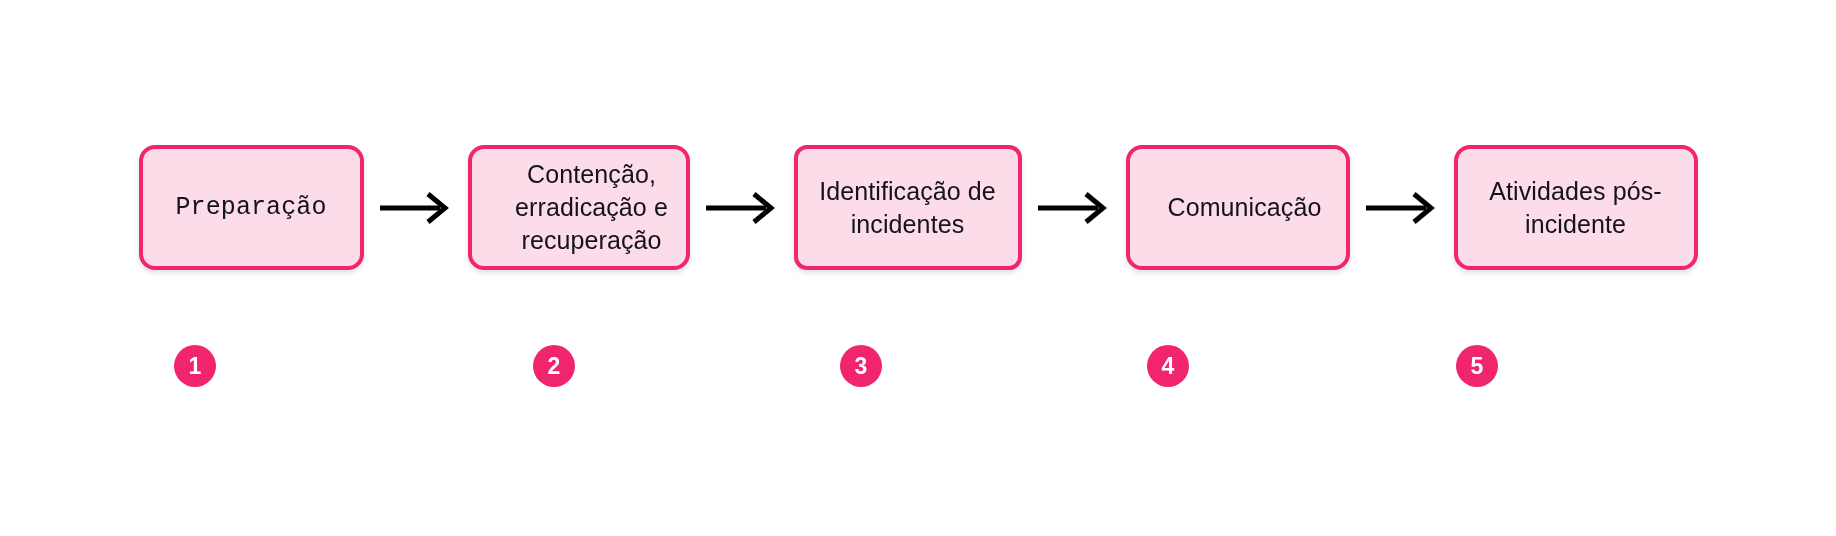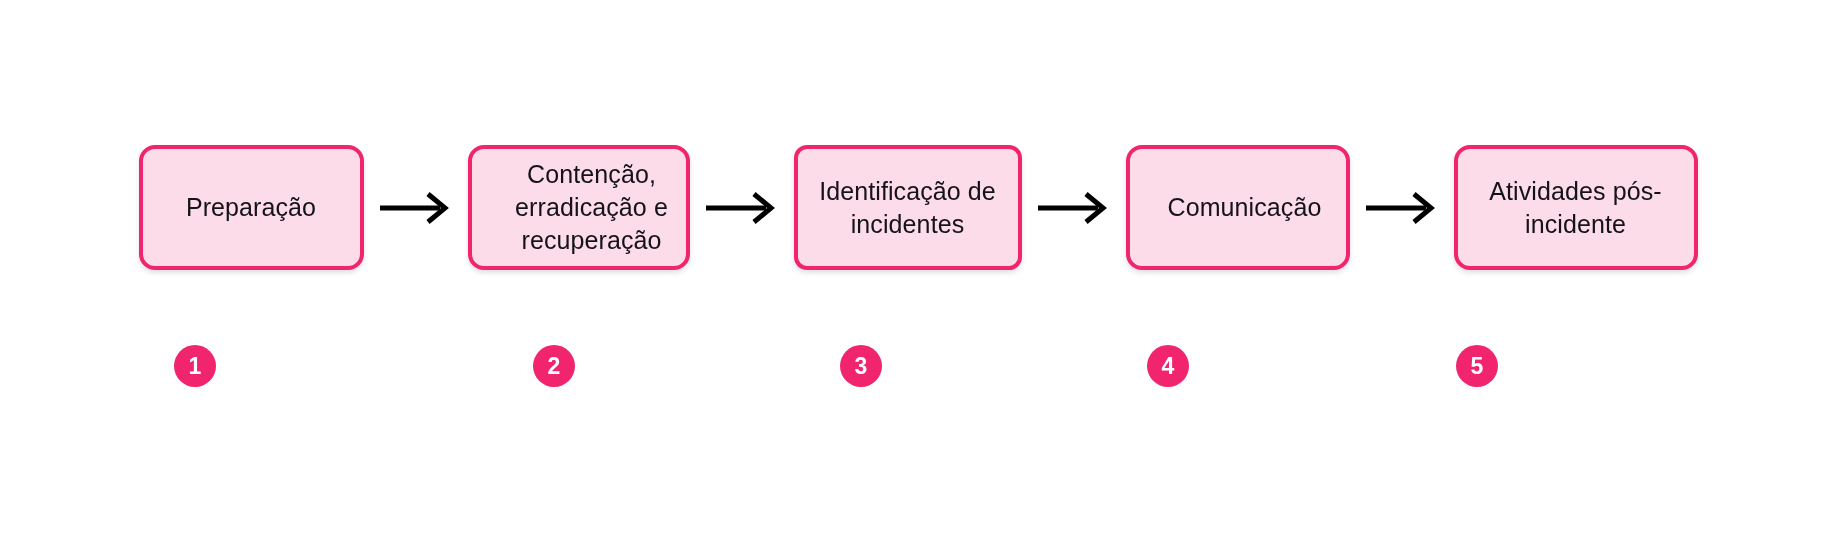--- a/index.html
+++ b/index.html
@@ -60,21 +60,21 @@
     font-size: 25px;
     line-height: 33px;
     color: #14121a;
     text-align: center;
     font-weight: 400;
     white-space: pre-line;
     letter-spacing: 0.1px;
   }
 
   
-  .w1 { width: 225px; }
+  .w1 { width: 225px; font-family: Liberation Mono, monospace; }
   .w2 { width: 222px; padding-left: 40px; }
   .w3 { width: 228px; border-radius: 13px; }
   .w4 { width: 224px; padding-left: 28px; }
   .w5 { width: 244px; }
 
   
   .arrow {
     width: 104px;
     height: 125px;
     display: flex;

